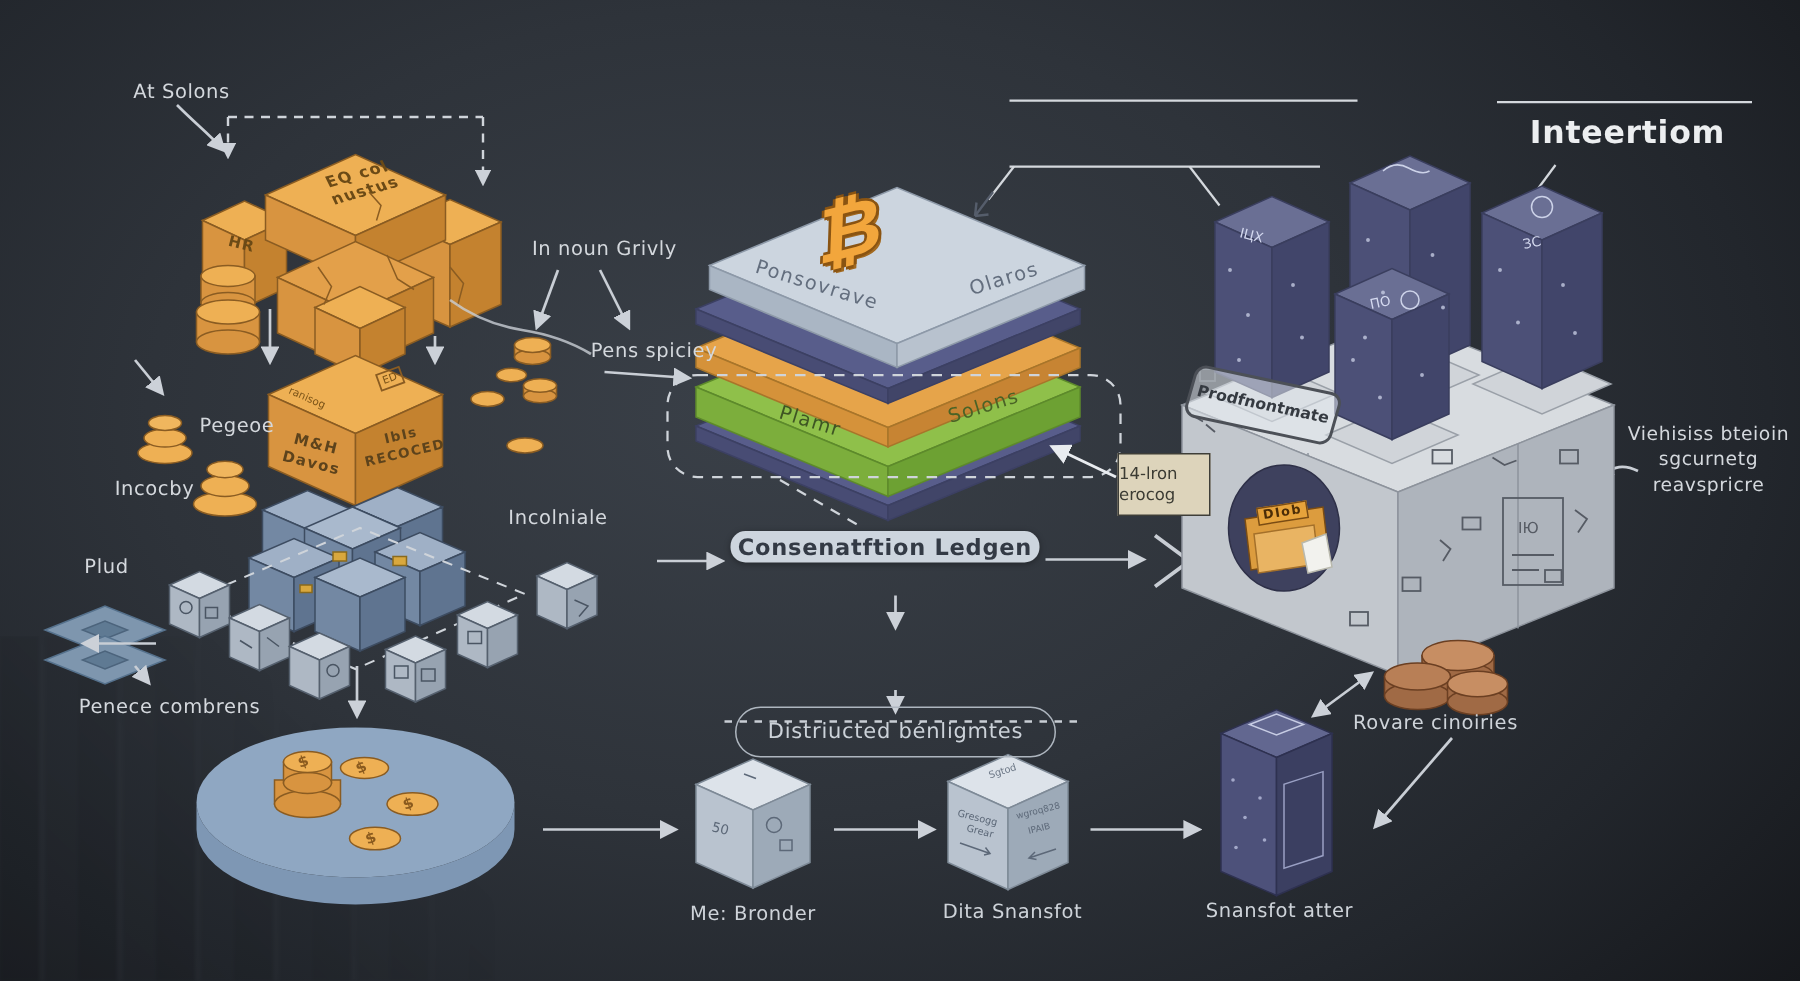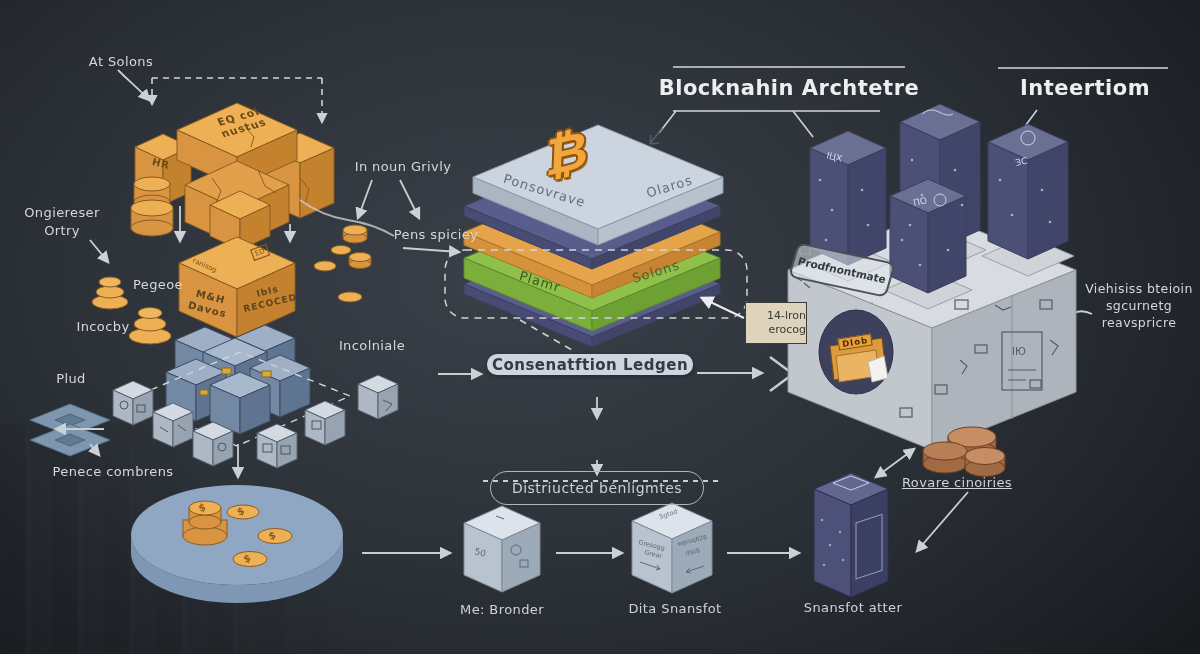--- a/index.html
+++ b/index.html
@@ -15,21 +15,21 @@
   .lbl{position:absolute;color:#d4d8dd;font-size:13px;letter-spacing:.4px;text-align:center;line-height:1.35;}
   .hdr{position:absolute;color:#eceef0;font-weight:bold;font-size:21px;letter-spacing:.5px;text-align:center;}
   .facetxt{position:absolute;font-weight:bold;letter-spacing:1px;text-align:center;}
   .box-filled{position:absolute;left:487px;top:354px;width:206px;height:21px;background:#cdd5de;
     border-radius:10px;display:flex;align-items:center;justify-content:center;
     color:#333a45;font-weight:bold;font-size:15px;letter-spacing:.5px;box-shadow:0 1px 4px rgba(0,0,0,.35);}
   .box-outline{position:absolute;left:490px;top:427px;width:212px;height:32px;border:1.5px solid #aeb6bf;
     border-radius:17px;display:flex;align-items:center;justify-content:center;
     color:#ccd2d9;font-size:14px;letter-spacing:.5px;margin-top:44px;}
   .tagbox{position:absolute;left:745px;top:302px;width:60px;height:40px;background:#ddd4bb;border:1.5px solid #3e3e38;
-    display:flex;flex-direction:column;align-items:flex-end;justify-content:center;
+    display:flex;flex-direction:column;align-items:flex-start;justify-content:center;
     color:#3b3b33;font-size:11px;line-height:1.25;}
   .plaque{position:absolute;left:792px;top:252px;width:96px;height:32px;border:2px solid #4c5057;border-radius:8px;
     background:rgba(226,231,236,.55);transform:rotate(12deg) skewX(-4deg);
     display:flex;align-items:center;justify-content:center;color:#353a41;font-weight:bold;font-size:10.5px;}
   .foldertab{position:absolute;left:838px;top:336px;background:#e6a33b;border:1px solid #7a4c14;
     padding:0 3px;font-size:8.5px;font-weight:bold;color:#4b2d07;transform:rotate(-9deg);letter-spacing:1px;}
   .btc{position:absolute;left:545px;top:122px;font-size:54px;font-weight:bold;color:#f2a63c;
     transform:rotate(-14deg) skewX(-16deg) scaleY(.92);
     text-shadow:-2px 0 #8a5412,2px 0 #8a5412,0 -2px #8a5412,0 2px #8a5412, 2px 3px 0 #a2691f;}
   .cap{position:absolute;color:#ced3d9;font-size:13px;letter-spacing:.4px;text-align:center;}
@@ -427,25 +427,23 @@
     <text x="1016" y="166" font-size="9" fill="#d5daf0" transform="rotate(-12 1016 166)">ЗС</text>
     <text x="474" y="554" font-size="9" fill="#5c6878" transform="rotate(14 474 554)">50</text>
     <text x="660" y="519" font-size="6.5" fill="#6b7685" transform="rotate(-18 660 519)">Sgtod</text>
     <text x="638" y="544" font-size="6.5" fill="#5c6878" transform="rotate(14 638 544)">Gresogg</text>
     <text x="644" y="554" font-size="6.5" fill="#5c6878" transform="rotate(14 644 554)">Grear</text>
     <text x="678" y="546" font-size="6" fill="#5c6878" transform="rotate(-14 678 546)">wgroq828</text>
     <text x="686" y="556" font-size="6" fill="#5c6878" transform="rotate(-14 686 556)">IPAIB</text>
   </g>
 </svg>
 
-<div class="hdr" style="left:654px;top:76px;width:270px;">Blocknahin Archtetre</div>
 <div class="hdr" style="left:1005px;top:76px;width:160px;">Inteertiom</div>
 
 <div class="lbl" style="left:66px;top:53px;width:110px;">At Solons</div>
-<div class="lbl" style="left:12px;top:204px;width:100px;"><span>Ongiereser</span><br><span>Ortry</span></div>
 <div class="lbl" style="left:128px;top:276px;width:60px;">Pegeoe</div>
 <div class="lbl" style="left:70px;top:318px;width:66px;">Incocby</div>
 <div class="lbl" style="left:46px;top:370px;width:50px;">Plud</div>
 <div class="lbl" style="left:48px;top:463px;width:130px;">Penece combrens</div>
 <div class="lbl" style="left:348px;top:158px;width:110px;">In noun Grivly</div>
 <div class="lbl" style="left:388px;top:226px;width:96px;">Pens spiciey</div>
 <div class="lbl" style="left:332px;top:337px;width:80px;">Incolniale</div>
 
 <div class="facetxt" style="left:205px;top:110px;width:72px;font-size:10.5px;color:#6b4a16;transform:rotate(-16deg) skewX(10deg);"><span>EQ col</span><br><span>nustus</span></div>
 <div class="facetxt" style="left:144px;top:158px;width:34px;font-size:10px;color:#6b4a16;transform:rotate(14deg);">HR</div>
@@ -465,15 +463,15 @@
 <div class="tagbox">
       <span>14-lron</span>
       <span>erocog</span>
     </div>
 <div class="foldertab">DIob</div>
 <div class="lbl" style="left:1078px;top:281px;width:122px;font-size:12.5px;text-align:center;"><span>Viehisiss bteioin</span><br><span>sgcurnetg</span><br><span>reavspricre</span></div>
 
 <div class="cap" style="left:447px;top:602px;width:110px;">Me: Bronder</div>
 <div class="cap" style="left:620px;top:601px;width:110px;">Dita Snansfot</div>
 <div class="cap" style="left:798px;top:600px;width:110px;">Snansfot atter</div>
-<div class="cap" style="left:898px;top:475px;width:118px;text-decoration:underline;">Rovare cinoiries</div>
+<div class="cap" style="left:898px;top:475px;width:118px;">Rovare cinoiries</div>
 
 </div>
 
 </body></html>

